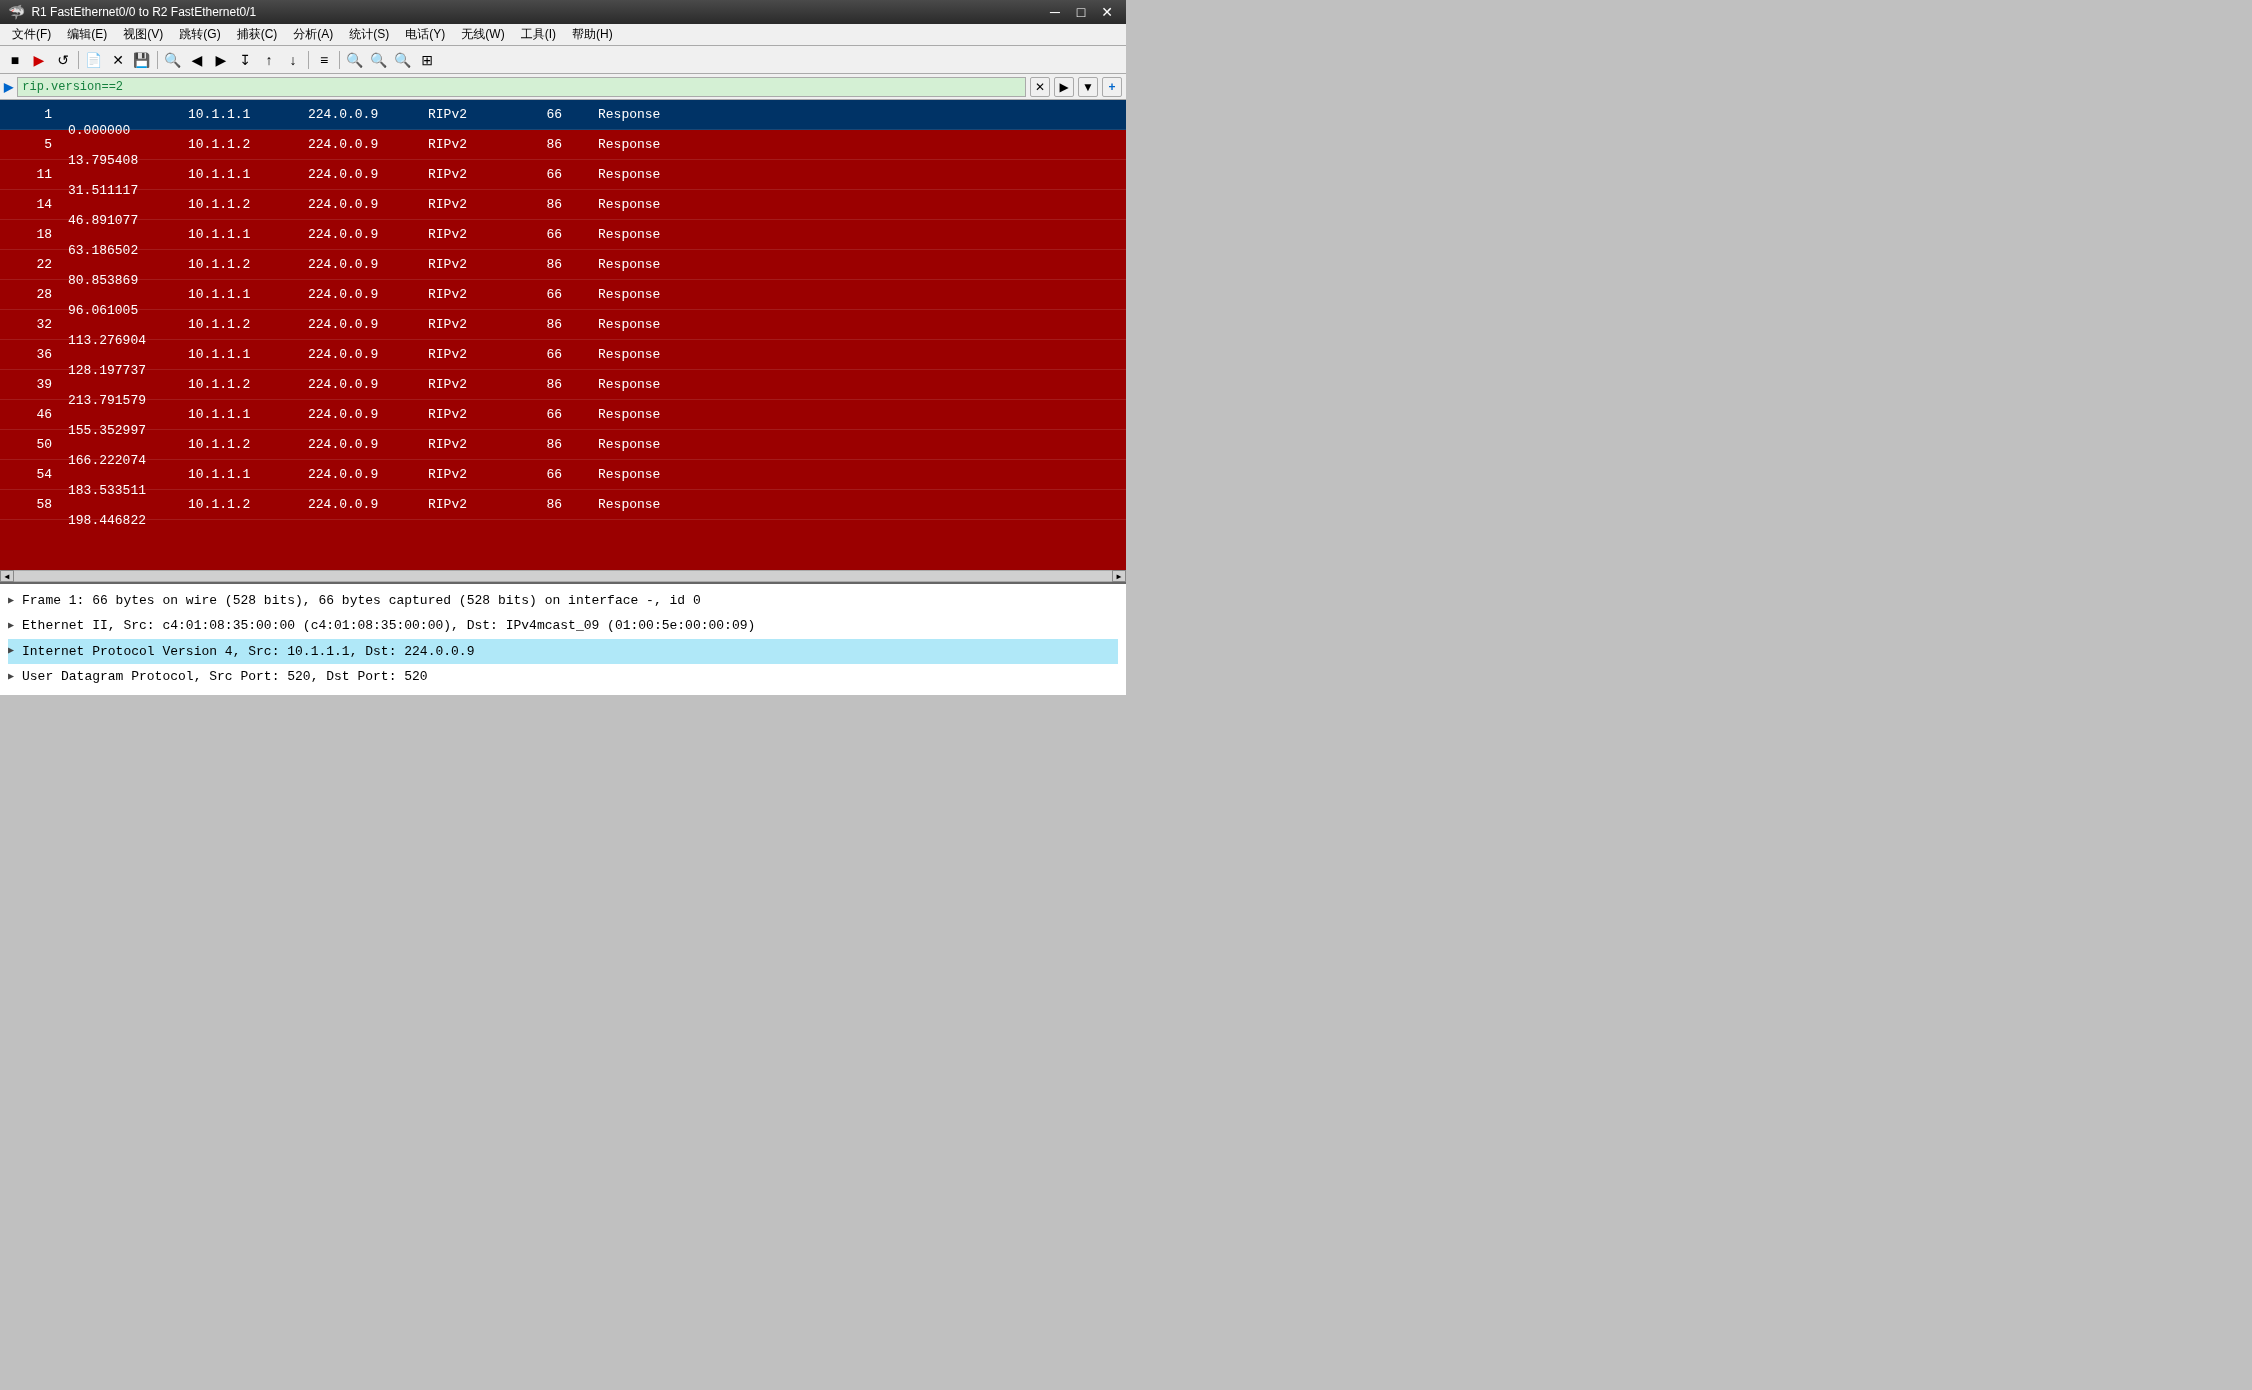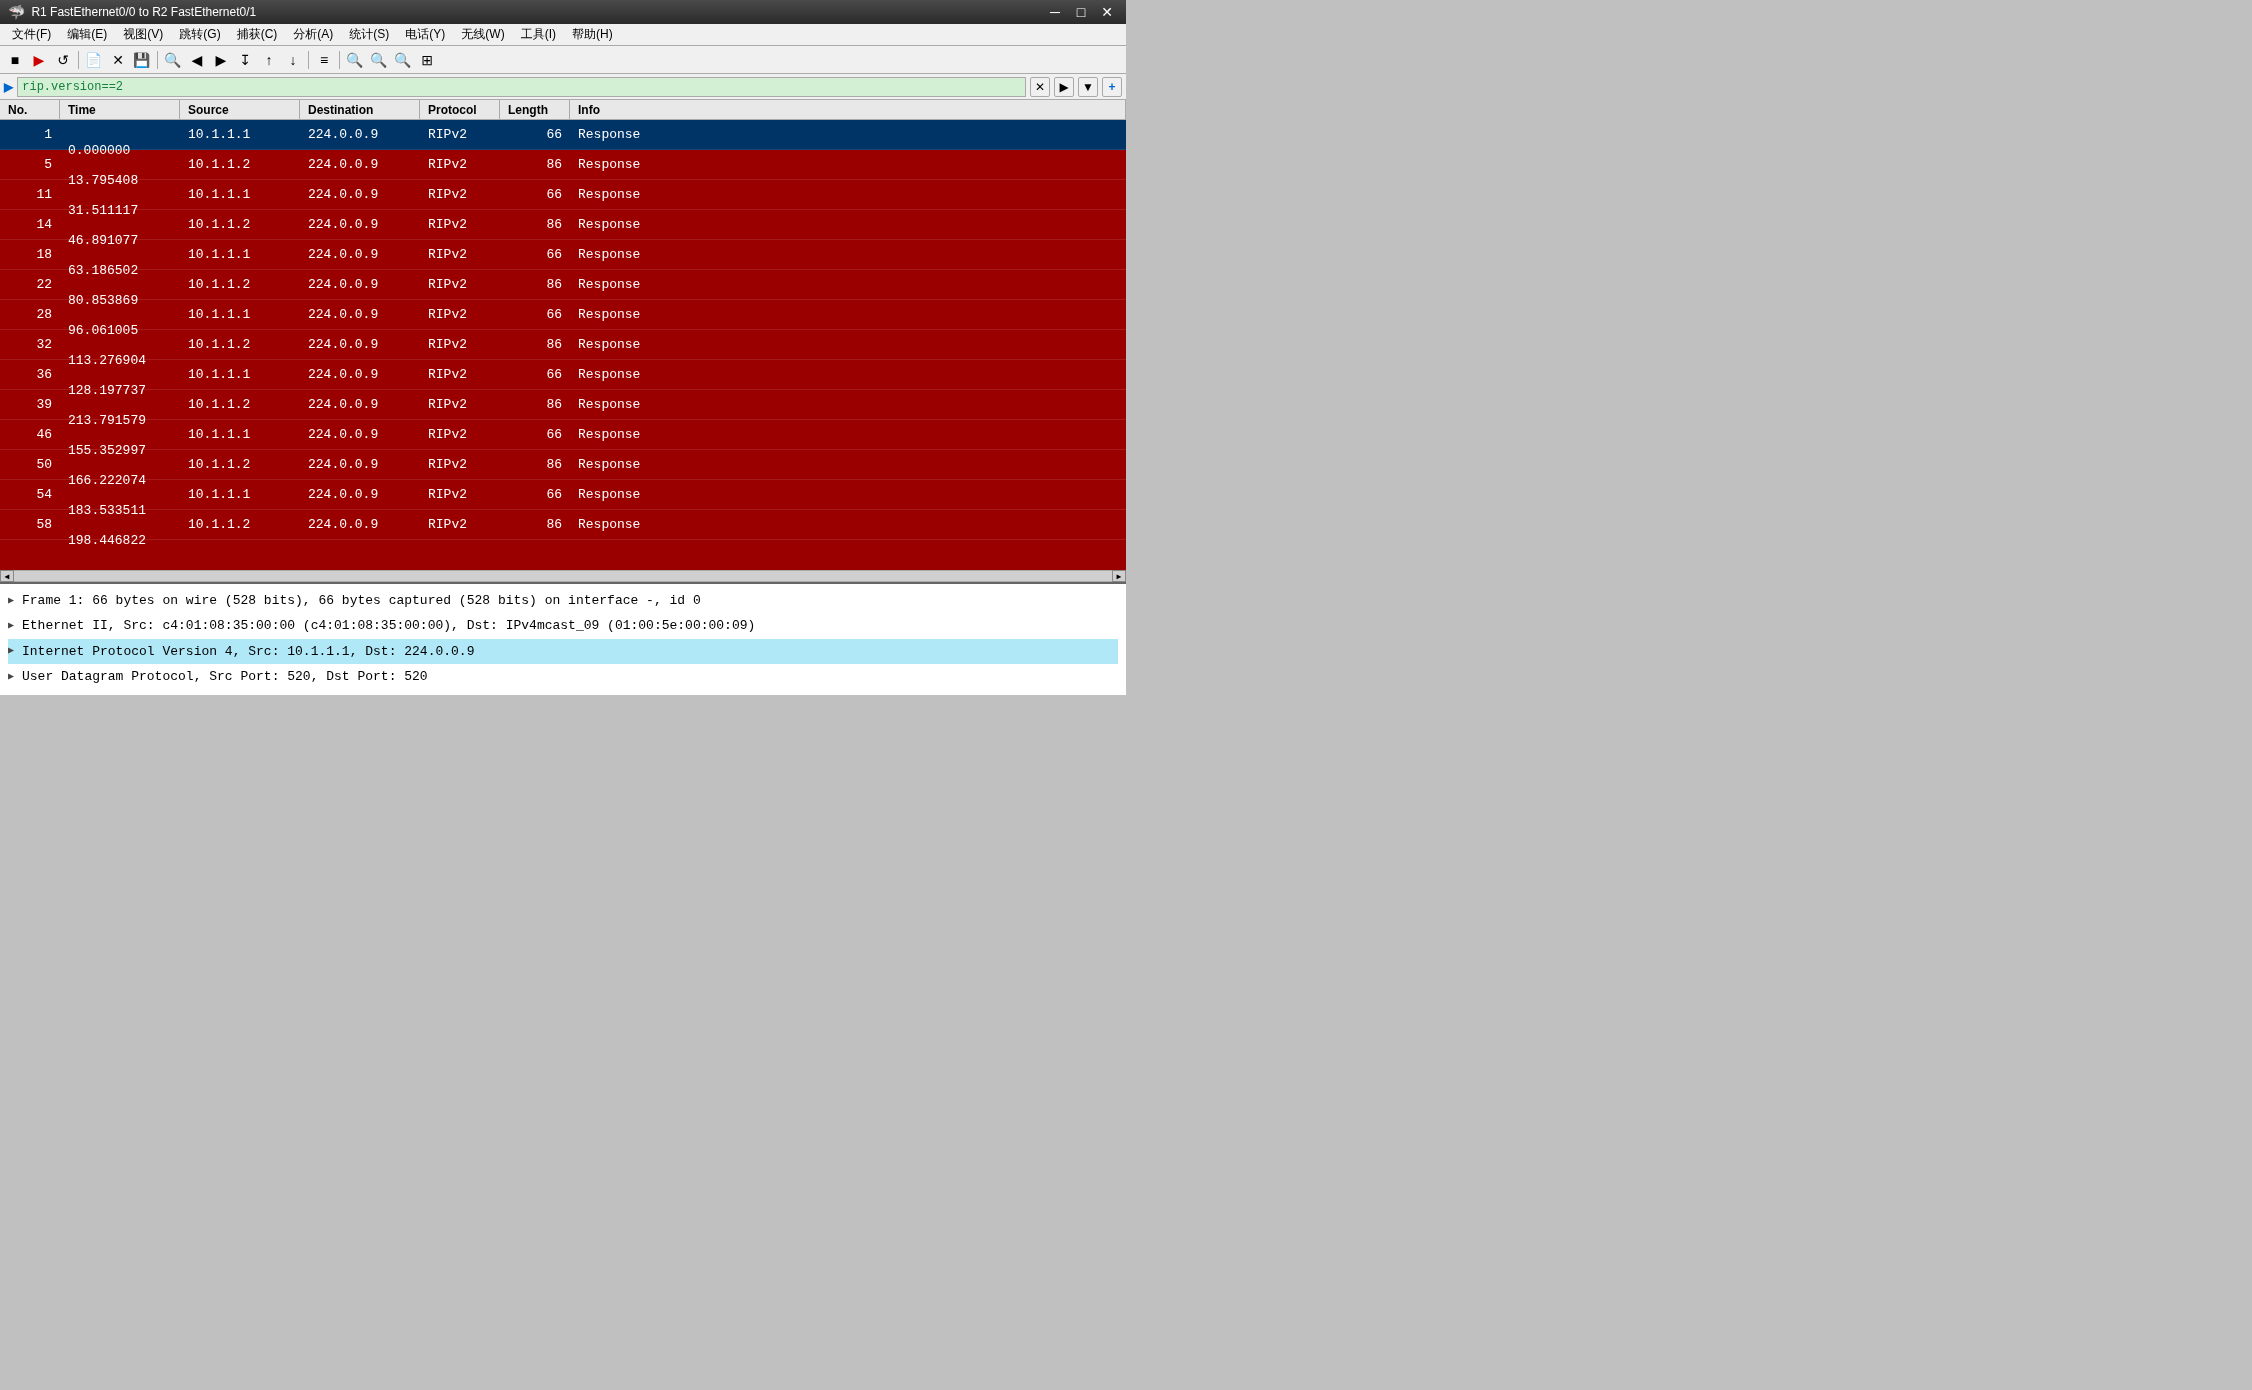--- a/index.html
+++ b/index.html
@@ -184,21 +184,21 @@
       align-items: center;
       white-space: nowrap;
       overflow: hidden;
     }
     .pr-no { width: 60px; text-align: right; justify-content: flex-end; }
     .pr-time { width: 120px; margin-top: 32px; }
     .pr-src { width: 120px; }
     .pr-dst { width: 120px; }
     .pr-proto { width: 80px; }
     .pr-len { width: 70px; text-align: right; justify-content: flex-end; }
-    .pr-info { flex: 1; }
+    .pr-info { flex: 1; margin-left: 20px; }
 
     
     #scroll-area {
       height: 12px;
       background: #c0c0c0;
       border-top: 1px solid #aaa;
       border-bottom: 1px solid #aaa;
       display: flex;
       align-items: center;
     }
@@ -332,29 +332,20 @@
   <span class="filter-label" style="color:#0066cc;font-weight:bold;">▶</span>
   <input id="filter-input" type="text" value="rip.version==2" style="">
   <button class="filter-btn">✕</button>
   <button class="filter-btn">▶</button>
   <button class="filter-btn">▼</button>
   <button class="filter-btn" style="font-weight:bold;color:#0066cc">+</button>
 </div>
 
 <div id="packet-list">
 
-  <div id="packet-header">
-    <div class="ph-col ph-no">No.</div>
-    <div class="ph-col ph-time">Time</div>
-    <div class="ph-col ph-src">Source</div>
-    <div class="ph-col ph-dst">Destination</div>
-    <div class="ph-col ph-proto">Protocol</div>
-    <div class="ph-col ph-len">Length</div>
-    <div class="ph-col ph-info">Info</div>
-  </div>
 
   <div id="packet-rows">
       <div class="packet-row selected">
         <div class="pr-col pr-no">1</div>
         <div class="pr-col pr-time">0.000000</div>
         <div class="pr-col pr-src">10.1.1.1</div>
         <div class="pr-col pr-dst">224.0.0.9</div>
         <div class="pr-col pr-proto">RIPv2</div>
         <div class="pr-col pr-len">66</div>
         <div class="pr-col pr-info">Response</div>

